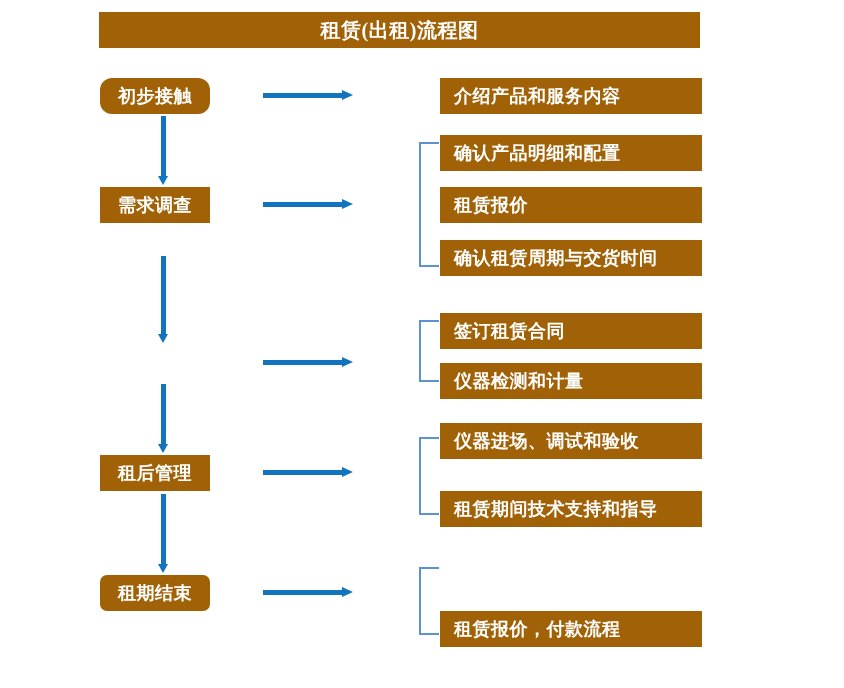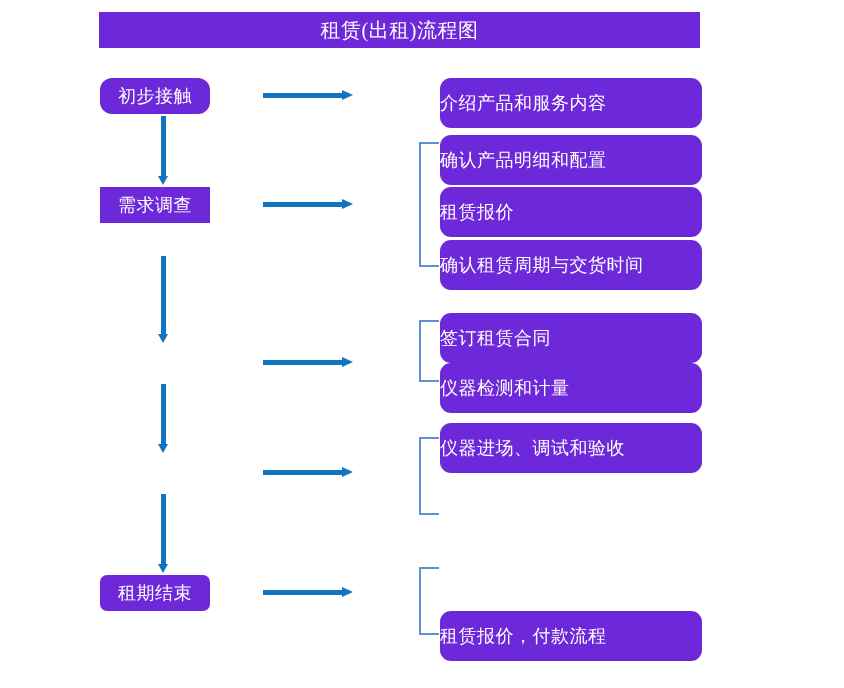--- a/index.html
+++ b/index.html
@@ -17,23 +17,23 @@
 
   #canvas {
     position: absolute;
     left: 0; top: 0;
     width: 844px;
     height: 688px;
   }
 
   .box {
     position: absolute;
-    background: #6d28d9;
+    background: #a16207;
     color: #ffffff;
-    font-weight: normal;
+    font-weight: bold;
     display: flex;
     align-items: center;
     box-sizing: border-box;
     letter-spacing: 0.5px;
     white-space: nowrap;
   }
 
   
   .title-bar {
     left: 99px;
@@ -50,23 +50,23 @@
     width: 110px;
     height: 36px;
     justify-content: center;
     font-size: 18px;
   }
 
   
   .detail-box {
     left: 440px;
     width: 262px;
-    height: 50px;
+    height: 36px;
+    padding-left: 14px;
     font-size: 18px;
-    border-radius: 11px;
   }
 
   
   .v-arrow {
     position: absolute;
     width: 10px;
   }
   .v-arrow .shaft {
     position: absolute;
     left: 3px;
@@ -121,20 +121,21 @@
 
 <div id="canvas">
 
   <div class="box title-bar">租赁(出租)流程图</div>
 
   <div class="box stage-box" style="top:78px;border-radius:12px;">初步接触</div>
 
   <div class="box stage-box" style="top:187px;">需求调查</div>
 
 
+  <div class="box stage-box" style="top:455px;">租后管理</div>
 
   <div class="box stage-box" style="top:575px;border-radius:7px;">租期结束</div>
 
   <div class="v-arrow" style="left:158px; top:116px; height:70px;">
     <div class="shaft" style="height:60px;"></div>
     <div class="head" style="top:60px;"></div>
   </div>
 
   <div class="v-arrow" style="left:158px; top:256px; height:88px;">
     <div class="shaft" style="height:78px;"></div>
@@ -191,17 +192,18 @@
   <div class="box detail-box" style="top:187px;">租赁报价</div>
 
   <div class="box detail-box" style="top:240px;">确认租赁周期与交货时间</div>
 
   <div class="box detail-box" style="top:313px;">签订租赁合同</div>
 
   <div class="box detail-box" style="top:363px;">仪器检测和计量</div>
 
   <div class="box detail-box" style="top:423px;">仪器进场、调试和验收</div>
 
+  <div class="box detail-box" style="top:491px;">租赁期间技术支持和指导</div>
 
 
   <div class="box detail-box" style="top:611px;">租赁报价，付款流程</div>
 
 </div>
 
 </body></html>

